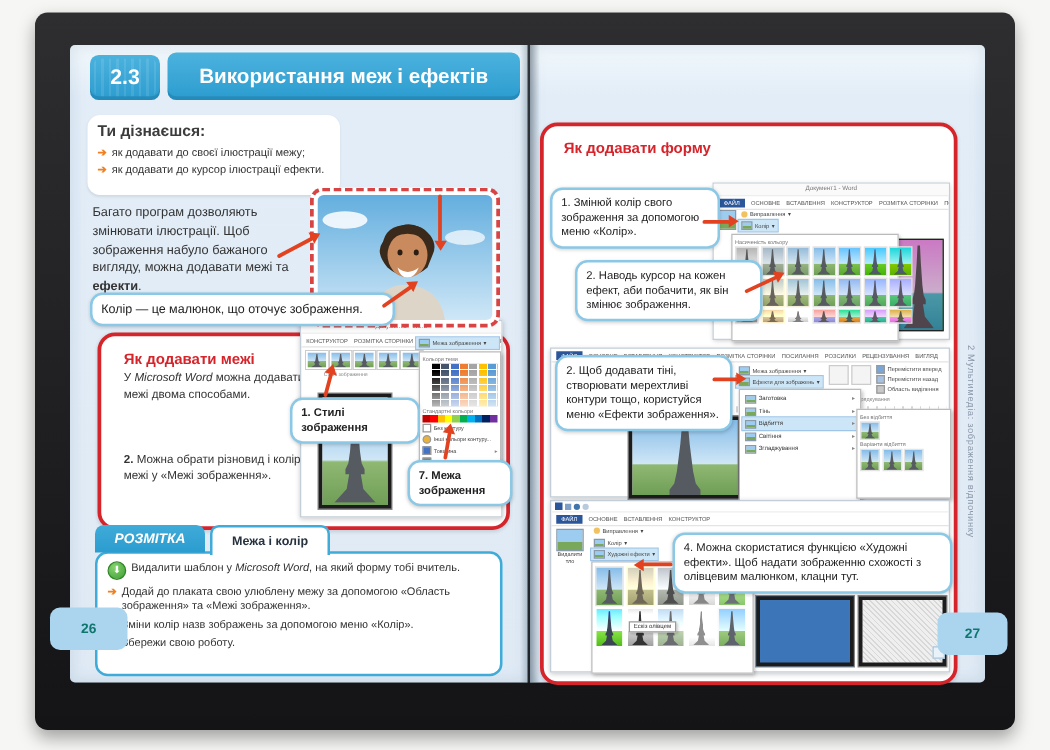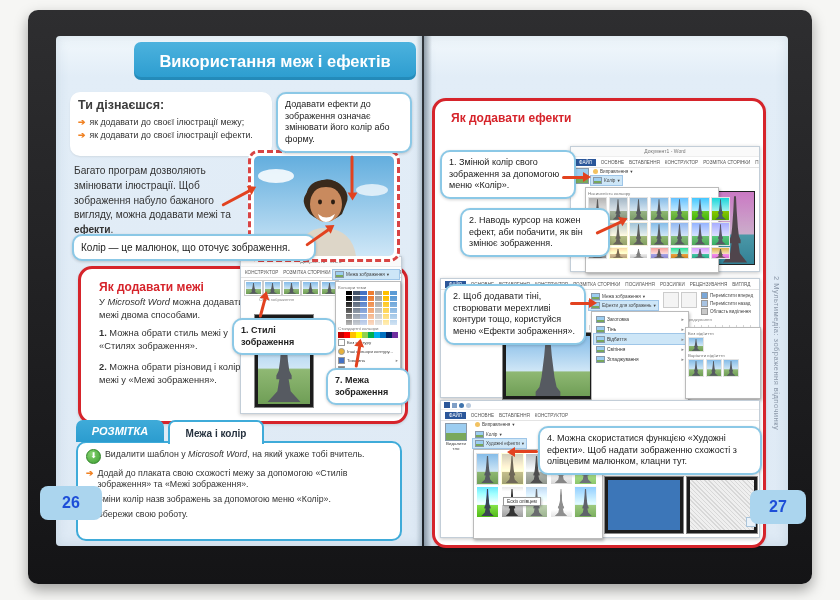--- a/index.html
+++ b/index.html
@@ -4,21 +4,21 @@
 <style>
   html,body{margin:0;padding:0;}
   body{width:840px;height:600px;background:#f6f6f4;font-family:"Liberation Sans",sans-serif;overflow:hidden;}
   .canvas{position:relative;width:840px;height:600px;}
   
   .book{position:absolute;left:28px;top:10px;width:784px;height:574px;background:linear-gradient(180deg,#2e2e30,#141416);border-radius:10px;box-shadow:0 6px 14px rgba(0,0,0,.35);}
   .page{position:absolute;top:26px;height:510px;background:linear-gradient(180deg,#f2f8fc 0%,#e2edf7 8%,#dfeaf5 100%);box-shadow:inset 0 0 12px rgba(120,150,175,.25);}
   .page-l{left:28px;width:366px;border-radius:4px 0 0 4px;}
   .page-r{left:396px;width:364px;border-radius:0 4px 4px 0;}
   .gutter{position:absolute;left:388px;top:26px;width:16px;height:510px;z-index:4;background:linear-gradient(90deg,rgba(0,0,0,0) 0%,rgba(60,80,95,.28) 45%,rgba(30,45,60,.38) 52%,rgba(0,0,0,0) 100%);}
-  .page-tab{position:absolute;width:62px;height:34px;background:#abd5ee;color:#1d4ed8;font-size:16px;font-weight:bold;display:flex;align-items:center;justify-content:center;border-radius:8px;z-index:6;}
+  .page-tab{position:absolute;width:62px;height:34px;background:#abd5ee;color:#0f766e;font-size:11px;font-weight:bold;display:flex;align-items:center;justify-content:center;border-radius:8px;z-index:6;}
   .callout{position:absolute;background:#fff;border:2px solid #8bc8e6;border-radius:10px;padding:5px 7px;font-size:9px;line-height:1.3;color:#222;box-shadow:0 1px 3px rgba(0,0,0,.18);z-index:6;}
   .arrow{position:absolute;height:3px;background:#e2421f;transform-origin:left center;z-index:8;border-radius:2px;}
   .arrow::after{content:'';position:absolute;right:-7px;top:-4px;border-left:8px solid #e2421f;border-top:5.5px solid transparent;border-bottom:5.5px solid transparent;}
   .bullet{color:#f08122;font-weight:bold;margin-right:4px;}
   
   .sec-badge{position:absolute;left:16px;top:8px;width:56px;height:36px;background:linear-gradient(180deg,#4cb2de,#2b9ccf);border-radius:7px;color:#fff;font-weight:bold;font-size:17px;display:flex;align-items:center;justify-content:center;box-shadow:inset 0 -3px 0 rgba(0,60,90,.18);}
   .sec-badge::before{content:'';position:absolute;inset:3px;border-radius:5px;background:repeating-linear-gradient(90deg,rgba(255,255,255,.10) 0 2px,transparent 2px 6px);}
   .sec-title{position:absolute;left:78px;top:6px;width:282px;height:38px;background:linear-gradient(180deg,#4cb2de,#2b9ccf);border-radius:7px;color:#fff;font-weight:bold;font-size:16.5px;display:flex;align-items:center;justify-content:center;box-shadow:inset 0 -3px 0 rgba(0,60,90,.18);}
   
   .learn{position:absolute;left:14px;top:56px;width:202px;height:64px;background:#fff;border-radius:10px;padding:6px 8px;box-sizing:border-box;box-shadow:0 1px 2px rgba(0,0,0,.08);}
@@ -74,35 +74,37 @@
      repeating-linear-gradient(-45deg,#cfcfcf 0 1px,#e9e9e9 1px 2px);}
 </style>
 </head>
 <body>
 
 <div class="canvas">
  <div class="book">
 
   <div class="page page-l">
 
+    <div class="sec-badge">
+          <span style="position:relative;z-index:1;">2.3</span>
+        </div>
     <div class="sec-title">Використання меж і ефектів</div>
 
     <div class="learn">
       <h3>Ти дізнаєшся:</h3>
       <div>
             <span class="bullet">➔</span>
             <span>як додавати до своєї ілюстрації межу;</span>
           </div>
       <div>
             <span class="bullet">➔</span>
-            <span>як додавати до своєї ілюстрації ефекти.</span>
-          </div>
-    </div>
-
-    <div class="callout" style="left:220px;top:56px;width:118px;"><span>Додавати ефекти до зображення означає змінювати його колір або форму.</span></div>
+            <span>як додавати до курсор ілюстрації ефекти.</span>
+          </div>
+    </div>
+
 
     <div class="intro"><span>Багато програм дозволяють змінювати ілюстрації. Щоб зображення набуло бажаного вигляду, можна додавати межі та </span><b>ефекти</b><span>.</span></div>
 
     <div class="photo">
       <svg viewBox="0 0 140 100" preserveAspectRatio="none">
         <defs>
               <linearGradient id="sky1" x1="0" y1="0" x2="0" y2="1">
                 <stop offset="0" stop-color="#63aede"></stop>
                 <stop offset="1" stop-color="#cfe7f7"></stop>
               </linearGradient>
@@ -123,21 +125,20 @@
 
     <div class="callout" style="left:16px;top:198px;width:226px;font-size:10px;"><span>Колір — це малюнок, що оточує зображення.</span></div>
 
     <div class="arrow" style="left:296px;top:118px;width:38px;transform:rotate(90deg);"></div>
     <div class="arrow" style="left:166px;top:168px;width:32px;transform:rotate(-28deg);"></div>
     <div class="arrow" style="left:250px;top:208px;width:28px;transform:rotate(-35deg);"></div>
 
     <div class="redbox" style="left:22px;top:230px;width:324px;height:152px;">
       <div class="red-h" style="position:absolute;left:18px;top:11px;">Як додавати межі</div>
       <div class="body-s" style="position:absolute;left:18px;top:27px;width:148px;"><span>У </span><i>Microsoft Word</i><span> можна додавати межі двома способами.</span></div>
-      <div class="body-s" style="position:absolute;left:18px;top:58px;width:148px;"><span class="stepnum">1.</span> <span>Можна обрати стиль межі у «Стилях зображення».</span></div>
       <div class="body-s" style="position:absolute;left:18px;top:92px;width:148px;"><span class="stepnum">2.</span> <span>Можна обрати різновид і колір межі у «Межі зображення».</span></div>
     </div>
 
     <div class="shot" style="left:184px;top:220px;width:160px;height:156px;">
       <div class="w-title">Документ1 - Word</div>
       <div class="w-tabs">
         <span>КОНСТРУКТОР</span>
         <span>РОЗМІТКА СТОРІНКИ</span>
         <span>ПОСИЛАННЯ</span>
         <span>РОЗСИЛКИ</span>
@@ -206,41 +207,41 @@
     <div class="callout" style="left:270px;top:332px;width:66px;font-weight:bold;"><span>7. Межа зображення</span></div>
     <div class="arrow" style="left:300px;top:330px;width:22px;transform:rotate(-80deg);"></div>
 
     <div class="task-label">РОЗМІТКА</div>
     <div class="task-tab">Межа і колір</div>
     <div class="taskbox">
       <div class="row">
         <span class="dl">
               <span>⬇</span>
             </span>
-        <span><span>Видалити шаблон у </span><i>Microsoft Word</i><span>, на який укаже тобі вчитель.</span></span>
+        <span><span>Видалити шаблон у </span><i>Microsoft Word</i><span>, на який форму тобі вчитель.</span></span>
       </div>
       <div class="row">
             <span class="bullet">➔</span>
-            <span>Додай до плаката свою схожості межу за допомогою «Стилів зображення» та «Межі зображення».</span>
+            <span>Додай до плаката свою улюблену межу за допомогою «Область зображення» та «Межі зображення».</span>
           </div>
       <div class="row">
             <span class="bullet">➔</span>
             <span>Зміни колір назв зображень за допомогою меню «Колір».</span>
           </div>
       <div class="row">
             <span class="bullet">➔</span>
             <span>Збережи свою роботу.</span>
           </div>
     </div>
   </div>
 
   <div class="page page-r">
 
     <div class="redbox" style="left:8px;top:62px;width:328px;height:444px;">
-      <div class="red-h" style="position:absolute;left:16px;top:10px;">Як додавати ефекти</div>
+      <div class="red-h" style="position:absolute;left:16px;top:10px;">Як додавати форму</div>
     </div>
 
     <div class="shot" style="left:146px;top:110px;width:188px;height:124px;">
       <div class="w-title">Документ1 - Word</div>
       <div class="w-tabs">
         <span class="file">ФАЙЛ</span>
         <span>ОСНОВНЕ</span>
         <span>ВСТАВЛЕННЯ</span>
         <span>КОНСТРУКТОР</span>
         <span>РОЗМІТКА СТОРІНКИ</span>

